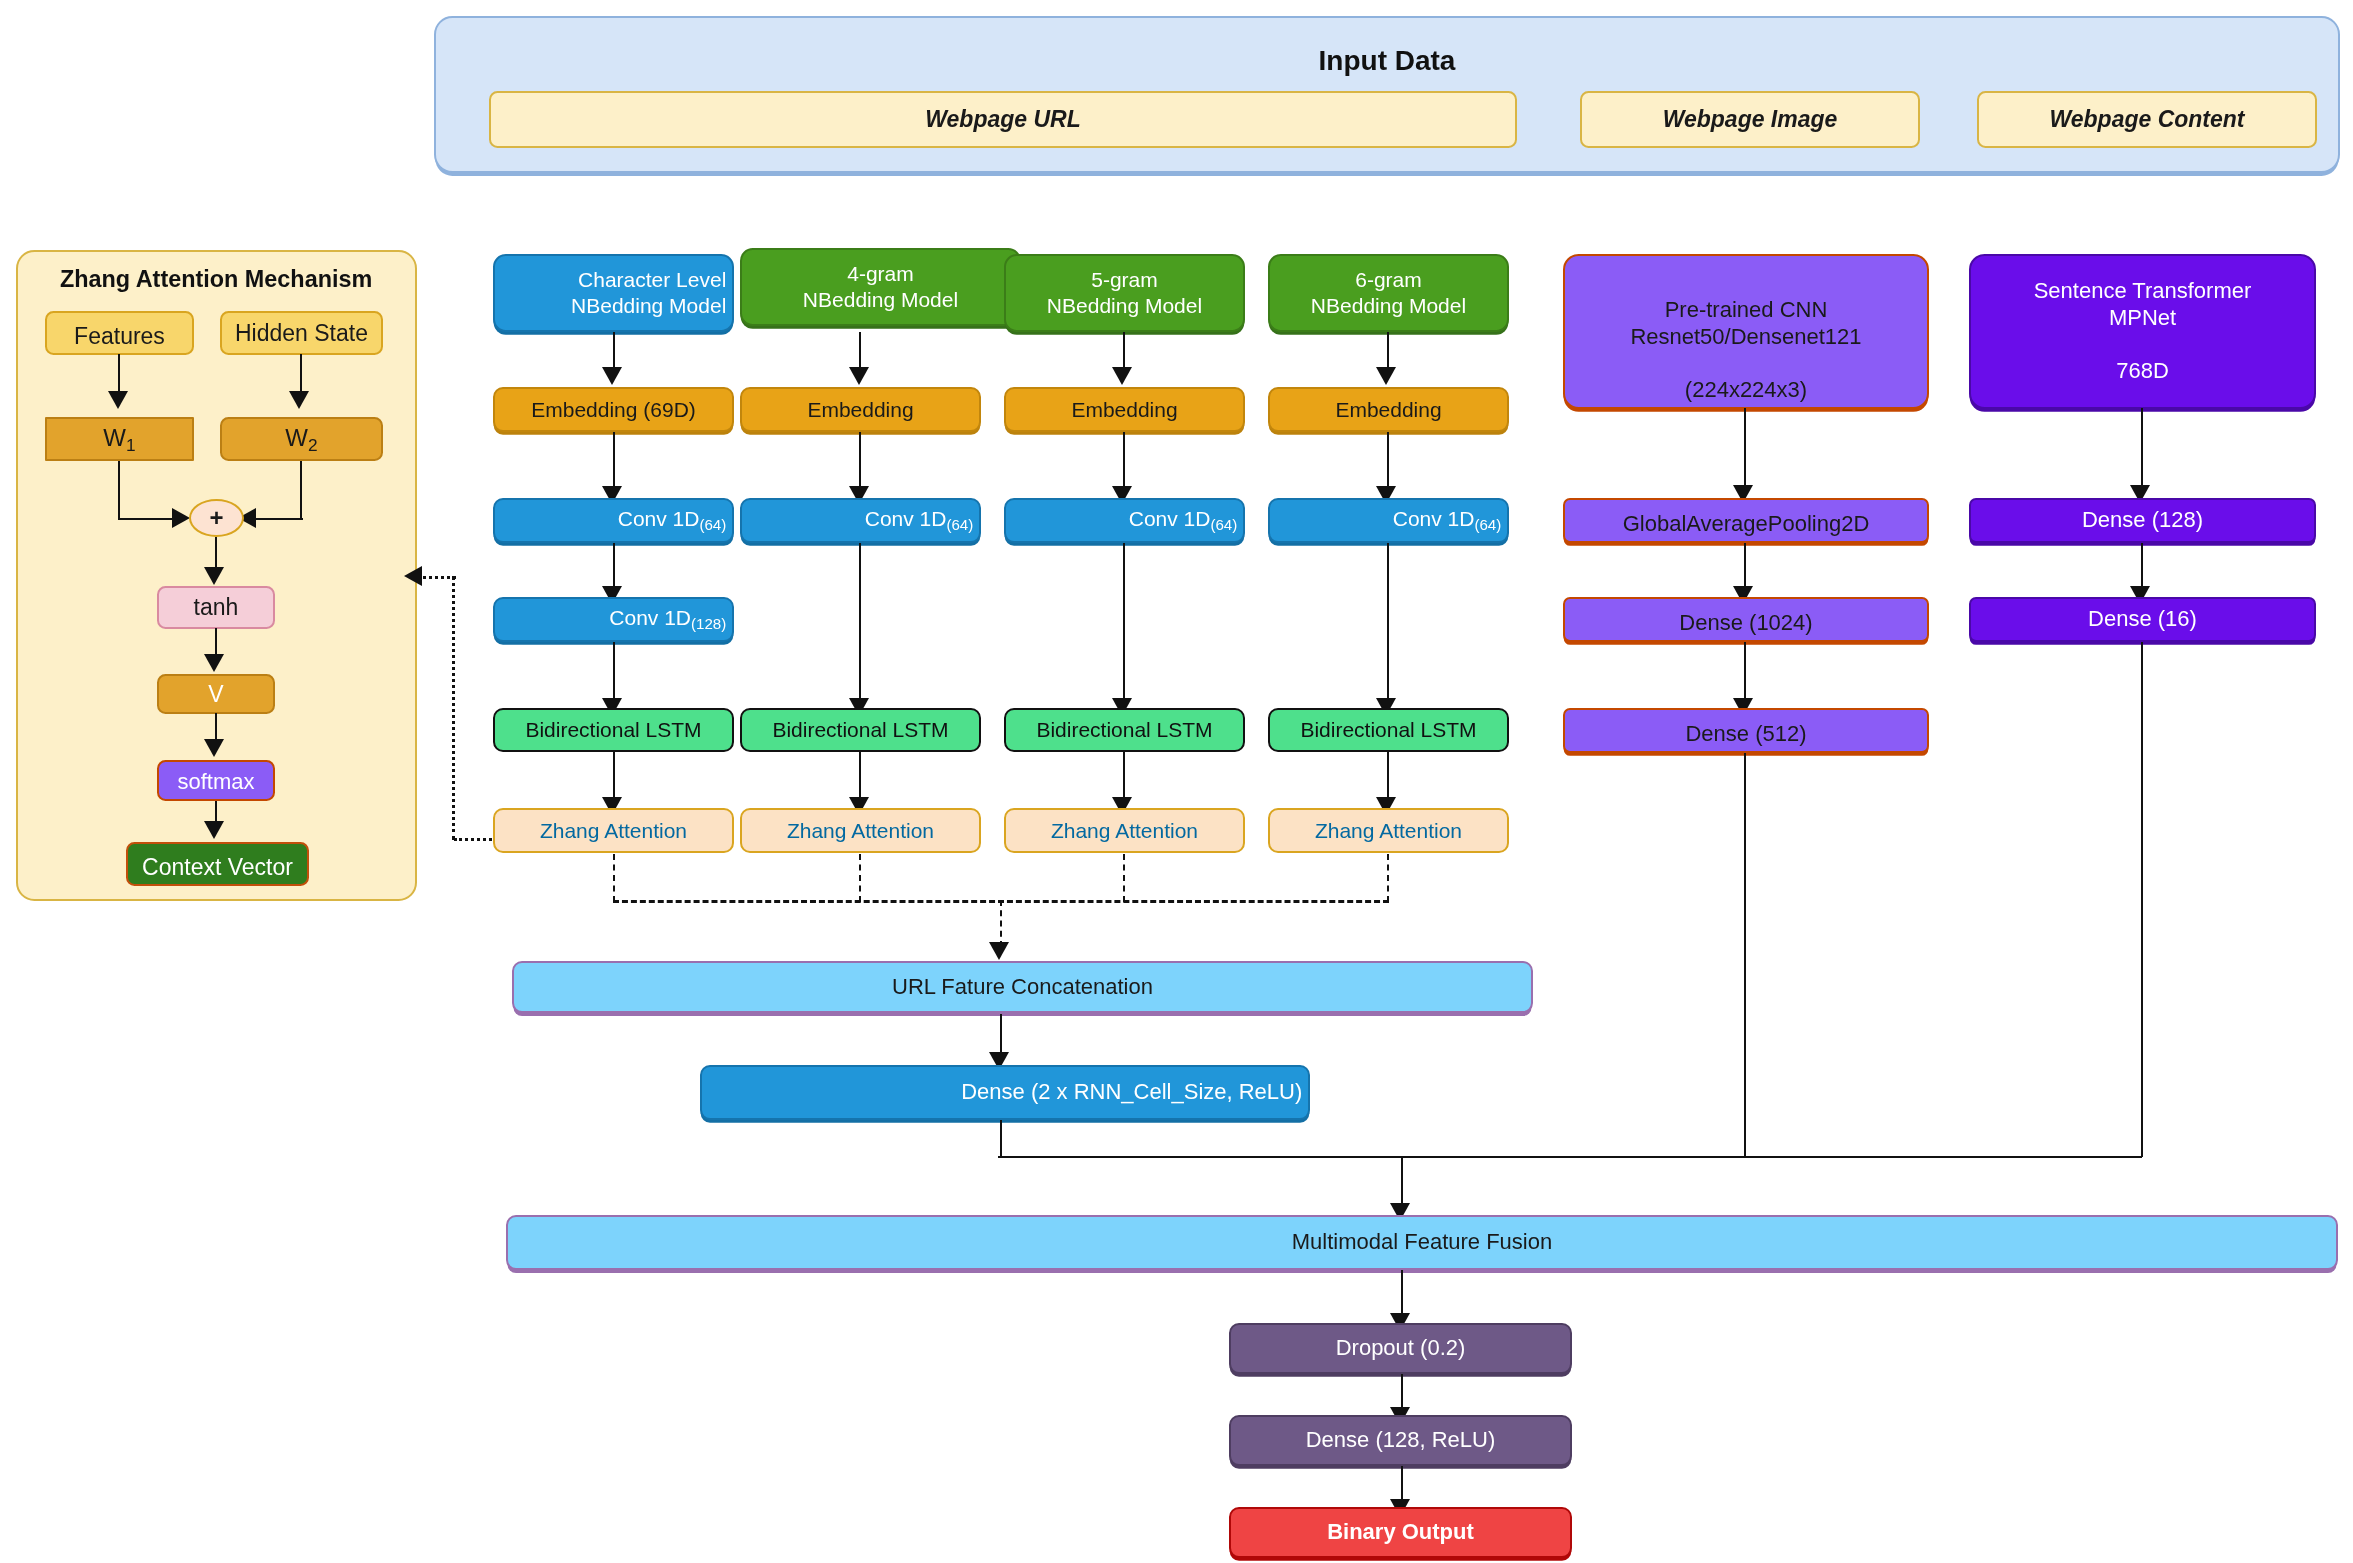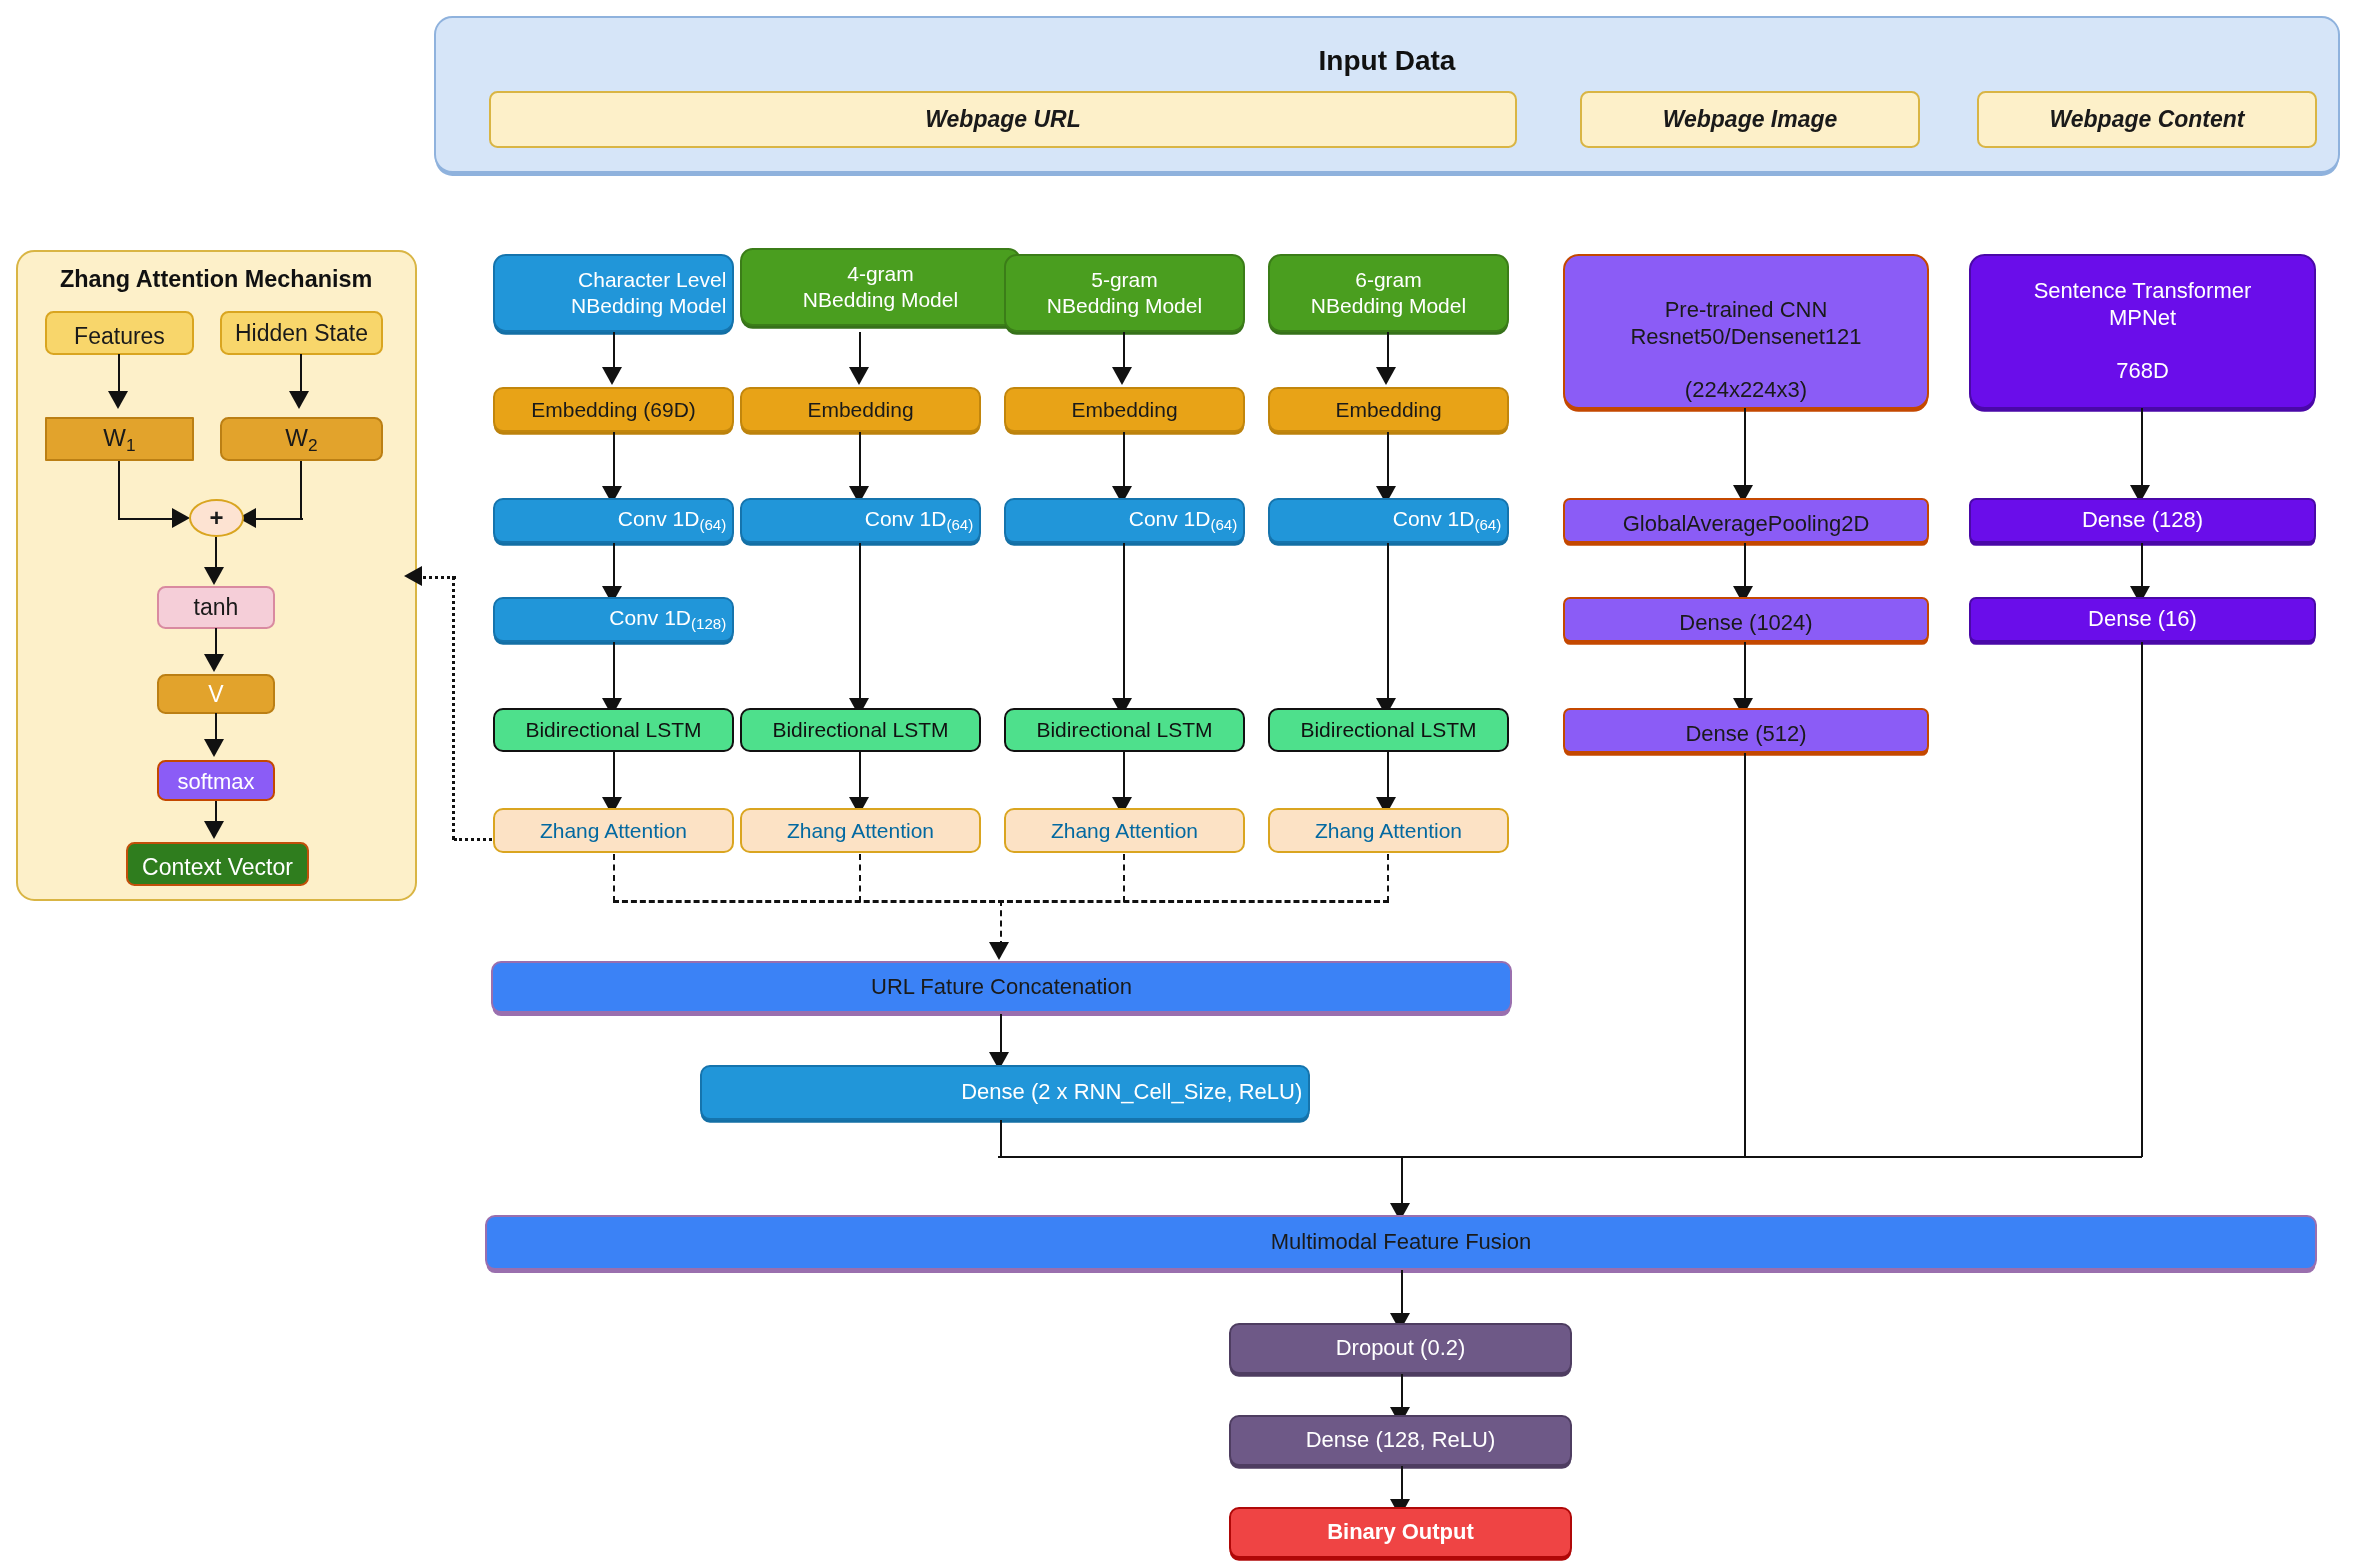--- a/index.html
+++ b/index.html
@@ -32,21 +32,21 @@
   .node .lbl{display:block;width:100%;}
 
   
   .blue      {background:#2196d9;border:2.1px solid #1574ad;color:#ffffff;box-shadow:0 3.5px 0 -0.7px #136fa5;text-align:right;}
   .green     {background:#4a9e1f;border:2.1px solid #3b7d18;color:#ffffff;box-shadow:0 3.5px 0 -0.7px #36711a;}
   .amber     {background:#e8a317;border:2.1px solid #c2860c;color:#1a1a1a;box-shadow:0 3.5px 0 -0.7px #bc820c;}
   .mint      {background:#4ee08c;border:2.8px solid #111111;color:#111111;}
   .peach     {background:#fce2c5;border:2.1px solid #daa520;color:#0369a1;}
   .orange    {background:#8b5cf6;border:2.1px solid #c44800;color:#1a1a1a;box-shadow:0 3.5px 0 -0.7px #c44800;align-items:flex-end;}
   .violet    {background:#6a0dea;border:2.1px solid #4a08a8;color:#ffffff;box-shadow:0 3.5px 0 -0.7px #4a08a8;}
-  .lilac     {background:#3b82f6;border:2.1px solid #9a6fae;color:#1a1a1a;box-shadow:0 4.3px 0 -1.4px #9a6fae;}
+  .lilac     {background:#7dd3fc;border:2.1px solid #9a6fae;color:#1a1a1a;box-shadow:0 4.3px 0 -1.4px #9a6fae;margin-left:21px;}
   .plum      {background:#6e5987;border:2.1px solid #4e3d61;color:#ffffff;box-shadow:0 3.5px 0 -0.7px #4e3d61;}
   .red       {background:#ef4444;border:2.1px solid #b00808;color:#ffffff;box-shadow:0 3.5px 0 -0.7px #b00808;}
   .cream     {background:#fdf0c9;border:2.1px solid #d9b544;color:#1a1a1a;}
   .goldlite  {background:#f8d66b;border:2.1px solid #d9a520;color:#1a1a1a;}
   .golddark  {background:#e2a32c;border:2.1px solid #bb7f14;color:#1a1a1a;}
   .pink      {background:#f5ced8;border:2.1px solid #d98aa0;color:#1a1a1a;}
   .forest    {background:#2f7d1e;border:2.8px solid #c24f0b;color:#ffffff;align-items:flex-end;}
   .ellipse   {background:#fde3d2;border:2.8px solid #d9a520;color:#1a1a1a;border-radius:50%;}
 
   

